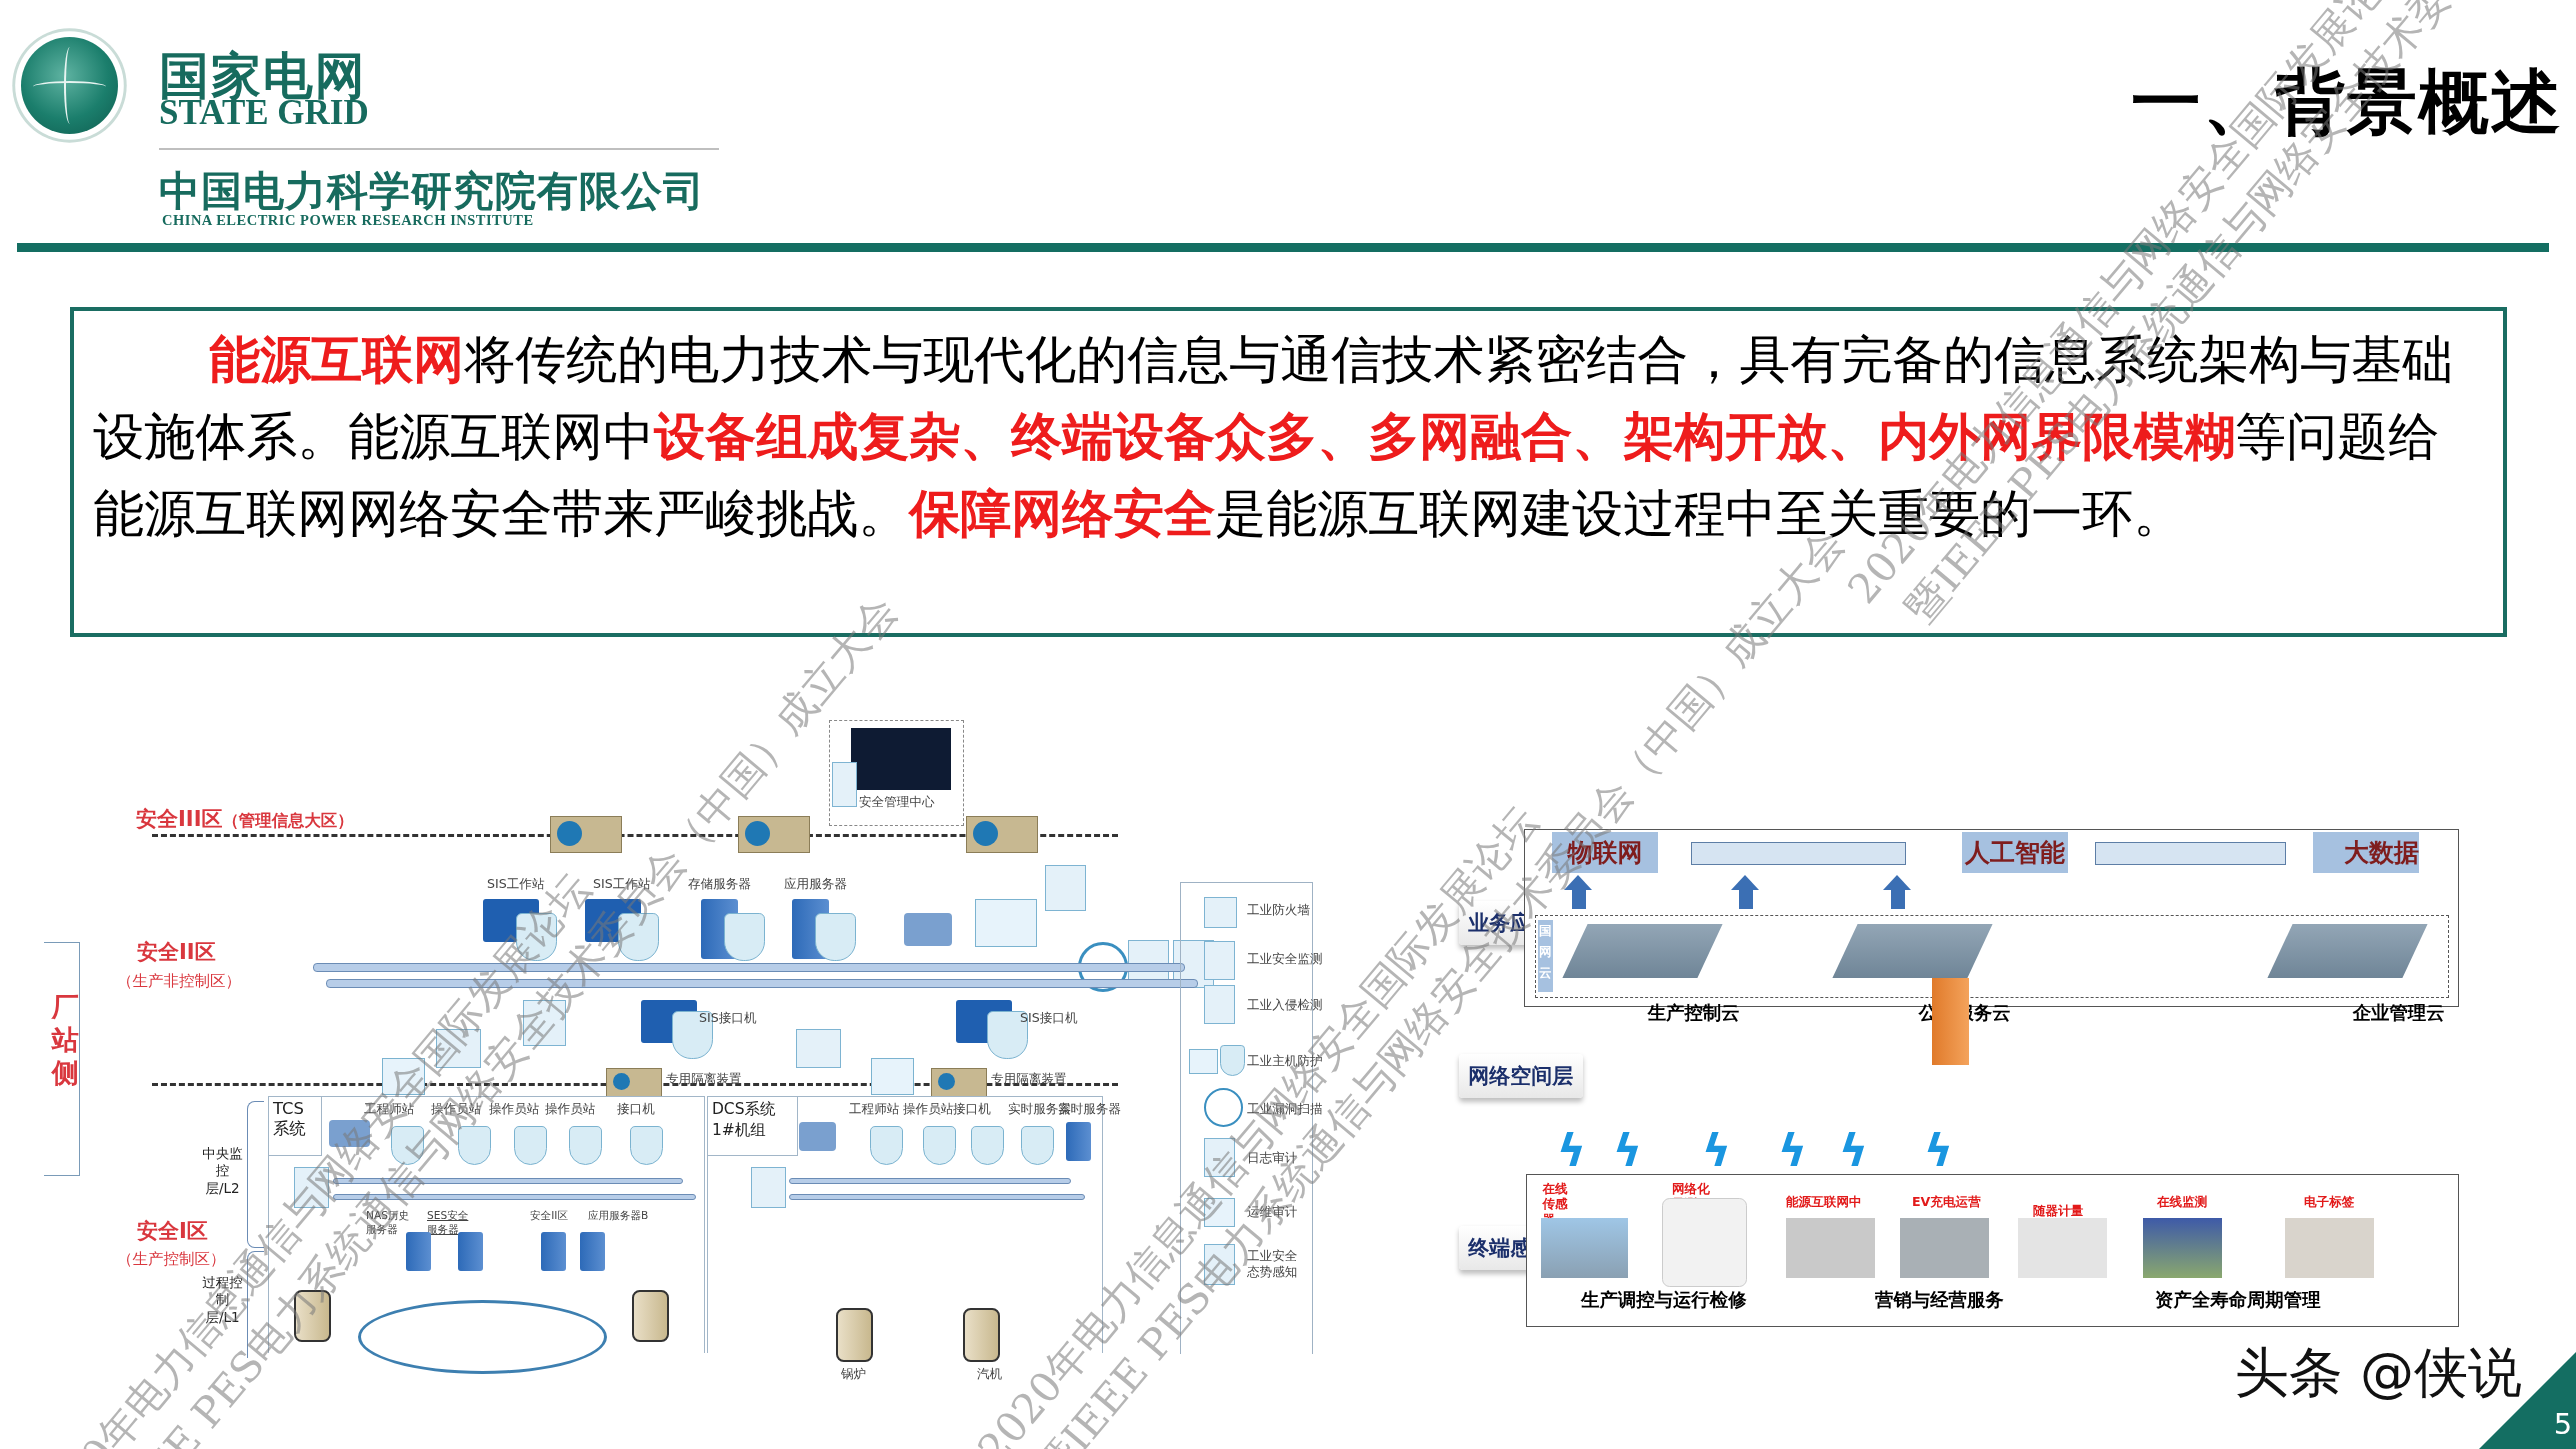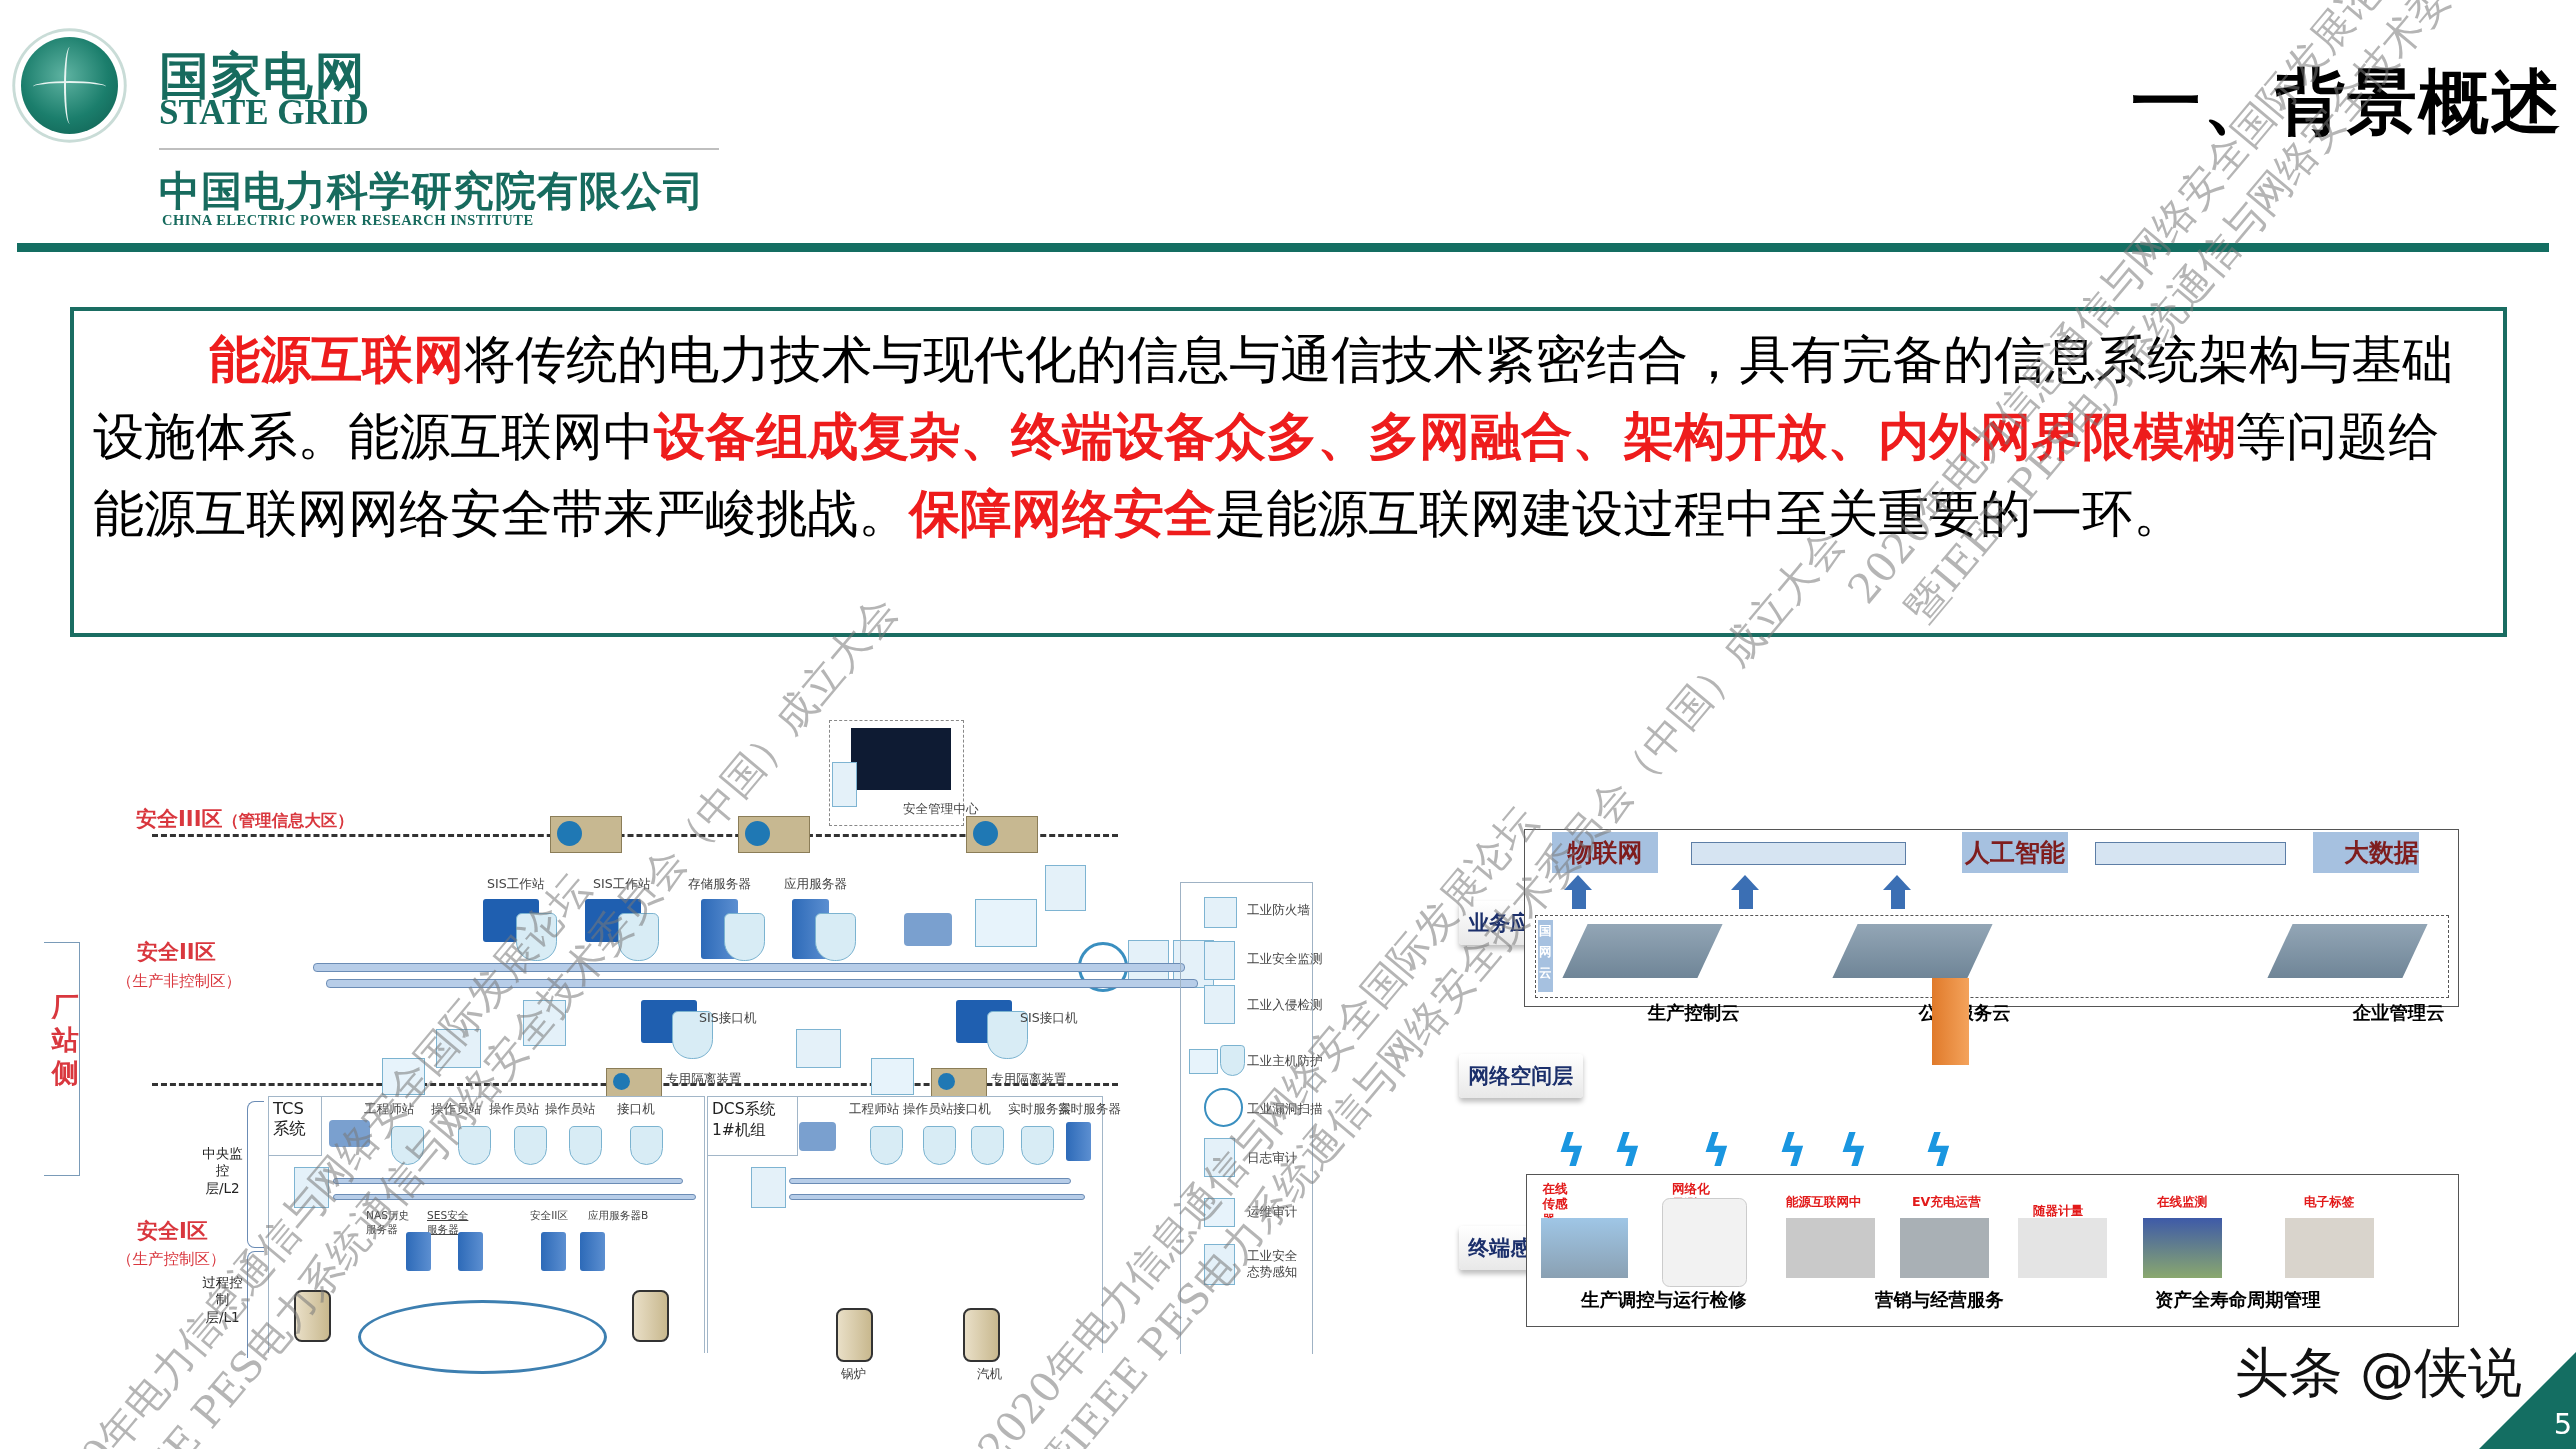--- a/index.html
+++ b/index.html
@@ -84,21 +84,21 @@
   <div class="abs zone-label" style="left:73px;top:261px;font-size:15.5px;font-weight:normal;" data-name="zone2-sublabel">（生产非控制区）</div>
   <div class="abs zone-label" style="left:93px;top:507px;font-size:21px;" data-name="zone1-label">安全I区</div>
   <div class="abs zone-label" style="left:73px;top:539px;font-size:15.5px;font-weight:normal;" data-name="zone1-sublabel">（生产控制区）</div>
 
   <div class="abs dashline" style="left:108px;top:124px;width:966px;" data-name="zone3-boundary"></div>
   <div class="abs dashline" style="left:108px;top:373px;width:966px;" data-name="zone1-boundary"></div>
 
   <div class="abs" style="left:785px;top:9.7px;width:133px;height:104px;border:1.9px dashed #888;" data-name="security-center-box">
     <div class="abs" style="left:21px;top:7.7px;width:100px;height:62px;background:#0e1b33;" data-name="security-center-screen"></div>
     <div class="abs" style="left:1.9px;top:41px;width:23px;height:43px;background:#e4f1f9;border:1px solid #7eb4d2;" data-name="security-center-device-icon"></div>
-    <div class="abs tiny" style="left:29px;top:80px;margin-left:44px;" data-name="security-center-label">安全管理中心</div>
+    <div class="abs tiny" style="left:29px;top:73px;" data-name="security-center-label">安全管理中心</div>
   </div>
 
   <div class="abs gate" style="left:506px;top:106px;" data-name="isolation-gateway-icon">
       <span class="dot"></span>
     </div>
   <div class="abs gate" style="left:694px;top:106px;" data-name="isolation-gateway-icon">
       <span class="dot"></span>
     </div>
   <div class="abs gate" style="left:922px;top:106px;" data-name="isolation-gateway-icon">
       <span class="dot"></span>

